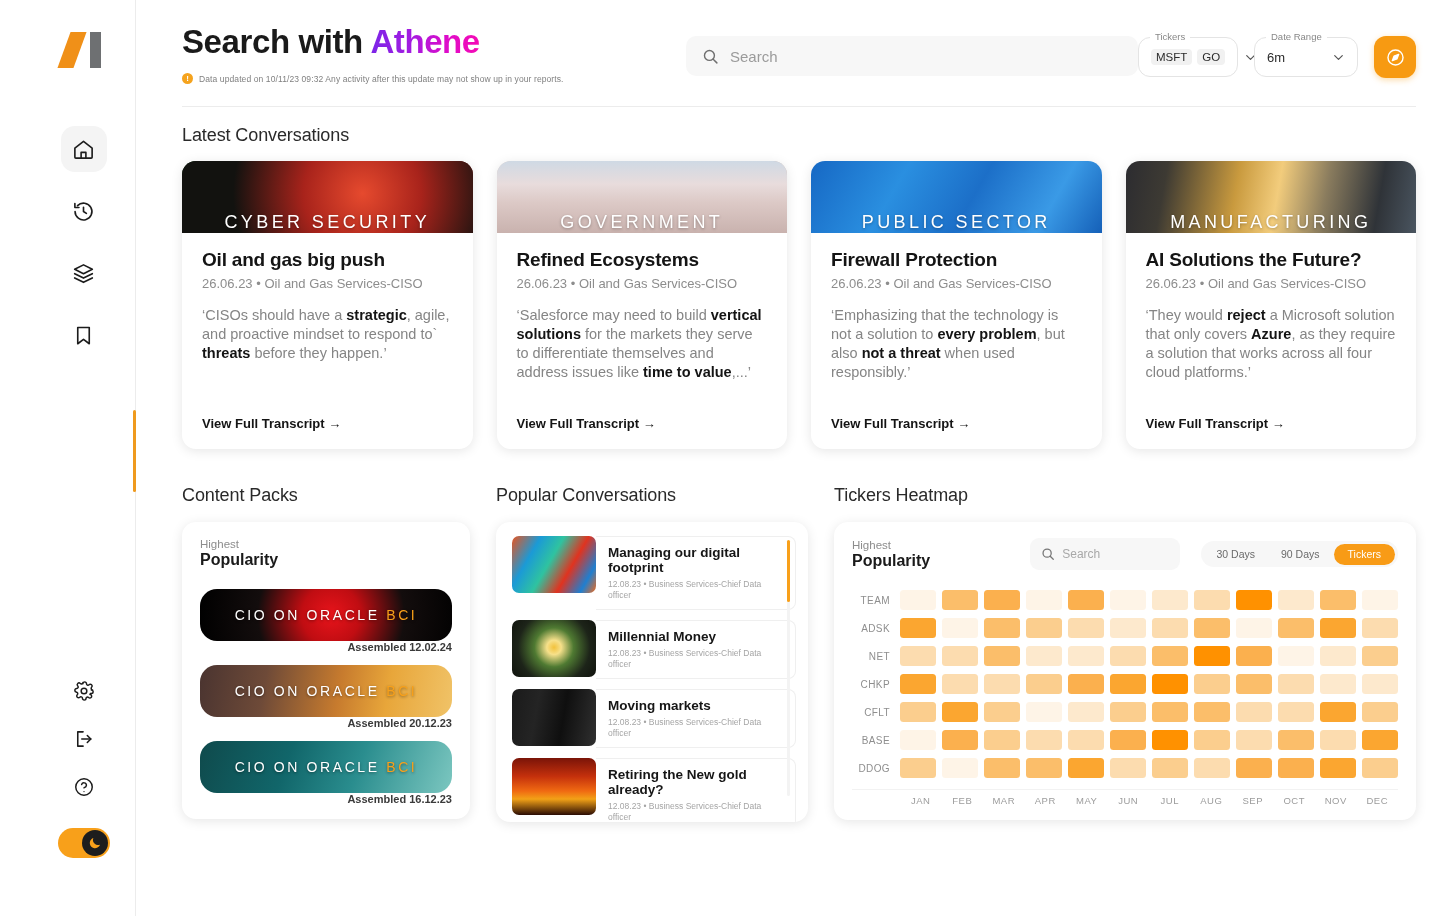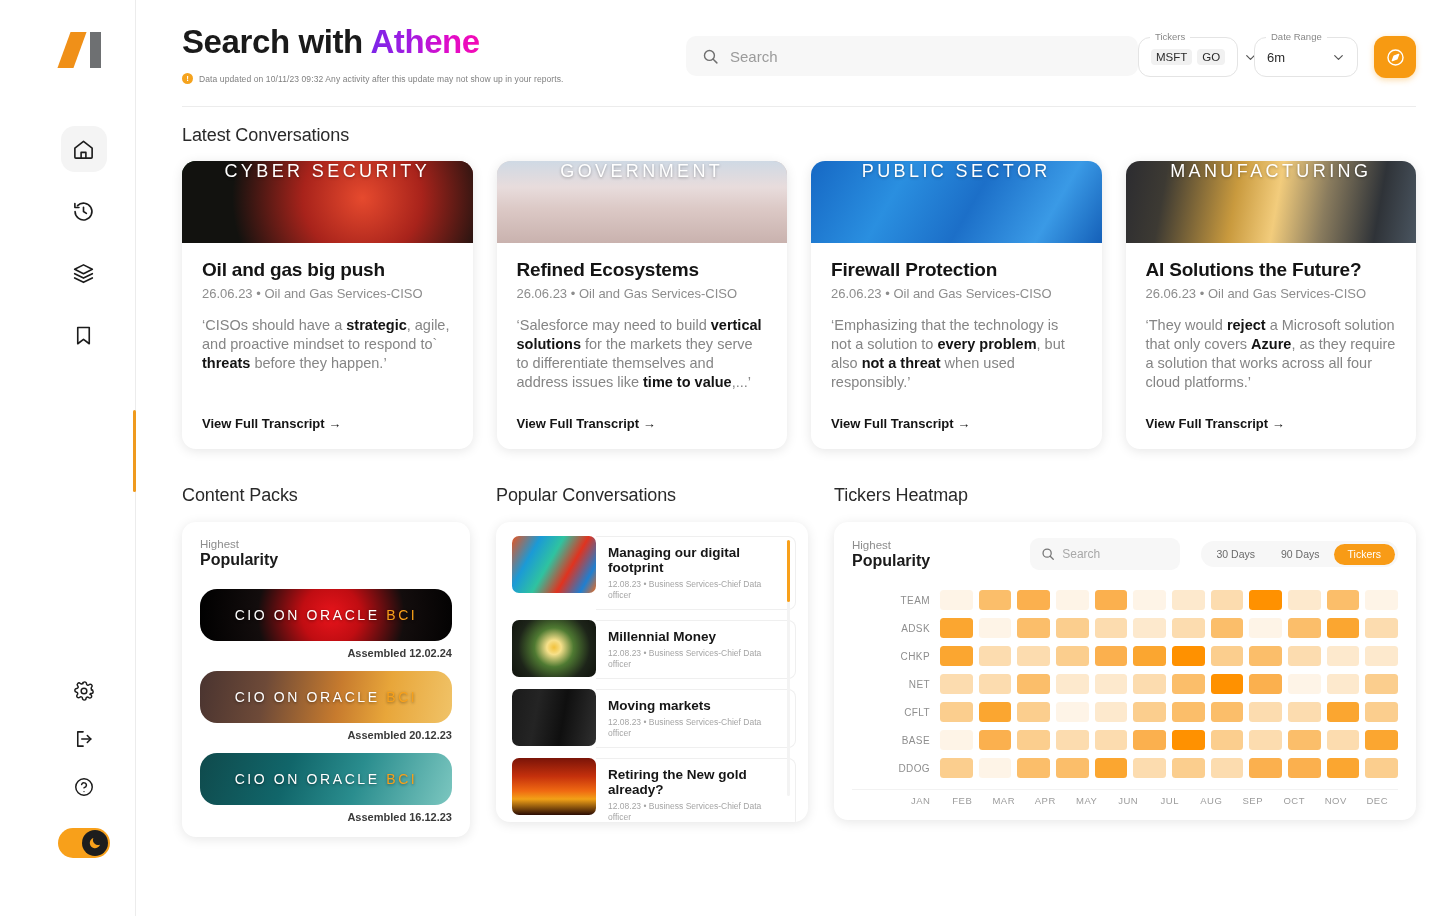--- a/index.html
+++ b/index.html
@@ -119,22 +119,22 @@
   }
 
   
   .conv-row { display: flex; gap: 24px; margin-top: 15px; }
   .conv-card {
     flex: 1; background: #fff; border-radius: 14px;
     box-shadow: 0 2px 12px rgba(0,0,0,0.10);
     overflow: hidden; display: flex; flex-direction: column; height: 288px;
   }
   .conv-img {
-    height: 82px; position: relative; display: flex;
-    align-items: flex-start; justify-content: center; overflow: hidden;
+    height: 72px; position: relative; display: flex;
+    align-items: flex-end; justify-content: center; overflow: hidden;
   }
   .conv-img .cat {
     color: #fff; font-size: 18px; letter-spacing: 3.4px; font-weight: 400;
     z-index: 2; text-shadow: 0 1px 3px rgba(0,0,0,0.30);
   }
   .img-cyber { background:
      radial-gradient(circle at 62% 45%, #e64a2e 0%, #a8231b 32%, #12120f 70%),
      linear-gradient(110deg, #0d2b10 0%, #1d5a22 18%, #0a0a0a 42%, #3a0c08 70%, #7a1410 100%); }
   .img-gov { background:
      linear-gradient(180deg, #cfd9e4 0%, #e8dcdc 32%, #dcc9c6 58%, #c9b2ae 100%),
@@ -182,21 +182,21 @@
   .pack-banner .ptext {
     color: #fff; font-size: 14px; letter-spacing: 2.6px; font-weight: 500; z-index: 2;
     text-shadow: 0 1px 3px rgba(0,0,0,0.45);
   }
   .pack-banner .ptext em { color: #F8A01A; font-style: normal; }
   .pb-1 { background: radial-gradient(circle at 52% 50%, #e8141b 0%, #c00d12 22%, #130d0d 55%, #000 100%); }
   .pb-2 { background: linear-gradient(100deg, #4a3430 0%, #6e4a38 26%, #c77b2e 55%, #e8a63a 74%, #f0c368 100%); }
   .pb-3 { background: linear-gradient(110deg, #0f4a4c 0%, #11666a 35%, #2a8d8e 62%, #7cc7c0 100%); }
   .pack-date {
     font-size: 11px; font-weight: 700; color: #3a3a3a;
-    text-align: right; margin-top: 6px;
+    text-align: right; 
   }
 
   
   .pop-panel { padding: 14px 12px 14px 16px; position: relative; height: 300px; overflow: hidden; }
   .pop-list { display: flex; flex-direction: column; gap: 10px; }
   .pop-item {
     display: flex; gap: 0; align-items: flex-start; cursor: pointer;
   }
   .pop-thumb {
     width: 84px; height: 57px; border-radius: 7px; flex: 0 0 84px; overflow: hidden;
@@ -237,21 +237,21 @@
   .seg {
     margin-left: auto; background: #f7f7f7; border-radius: 14px; height: 26px;
     display: flex; align-items: center; padding: 0 3px; gap: 2px;
   }
   .seg-btn {
     font-size: 10.5px; color: #6a6a6a; padding: 0 12px; height: 21px;
     display: flex; align-items: center; border-radius: 11px; cursor: pointer;
   }
   .seg-btn.active { background: #F89B16; color: #fff; font-weight: 500; padding: 0 14px; }
 
-  .heat-grid { margin-top: 16px; margin-left: 40px; }
+  .heat-grid { margin-top: 16px; }
   .heat-row { display: flex; align-items: center; height: 28px; }
   .heat-rowlabel {
     width: 48px; flex: 0 0 48px; font-size: 10px; color: #8e8e8e;
     letter-spacing: 0.4px; text-align: right; padding-right: 10px;
   }
   .heat-cells { display: flex; gap: 6px; flex: 1; }
   .heat-cell { flex: 1; height: 20px; border-radius: 3.5px; }
   .heat-xaxis { display: flex; margin-top: 7px; padding-top: 5px; border-top: 1px solid #f2f2f2; }
   .heat-xaxis .spacer { width: 48px; flex: 0 0 48px; }
   .heat-months { display: flex; gap: 0; flex: 1; }
@@ -591,51 +591,51 @@
                   <div class="heat-cell" title="ADSK JUN: 1" style="background: rgb(253, 233, 205);"></div>
                   <div class="heat-cell" title="ADSK JUL: 2" style="background: rgb(252, 220, 175);"></div>
                   <div class="heat-cell" title="ADSK AUG: 4" style="background: rgb(251, 190, 106);"></div>
                   <div class="heat-cell" title="ADSK SEP: 0" style="background: rgb(254, 244, 231);"></div>
                   <div class="heat-cell" title="ADSK OCT: 4" style="background: rgb(251, 190, 106);"></div>
                   <div class="heat-cell" title="ADSK NOV: 6" style="background: rgb(251, 166, 48);"></div>
                   <div class="heat-cell" title="ADSK DEC: 2" style="background: rgb(252, 220, 175);"></div>
                 </div>
               </div>
               <div class="heat-row">
+                <div class="heat-rowlabel">NET</div>
+                <div class="heat-cells">
+                  <div class="heat-cell" title="NET JAN: 2" style="background: rgb(252, 220, 175);"></div>
+                  <div class="heat-cell" title="NET FEB: 2" style="background: rgb(252, 220, 175);"></div>
+                  <div class="heat-cell" title="NET MAR: 4" style="background: rgb(251, 190, 106);"></div>
+                  <div class="heat-cell" title="NET APR: 1" style="background: rgb(253, 233, 205);"></div>
+                  <div class="heat-cell" title="NET MAY: 1" style="background: rgb(253, 233, 205);"></div>
+                  <div class="heat-cell" title="NET JUN: 2" style="background: rgb(252, 220, 175);"></div>
+                  <div class="heat-cell" title="NET JUL: 4" style="background: rgb(251, 190, 106);"></div>
+                  <div class="heat-cell" title="NET AUG: 7" style="background: rgb(255, 145, 0);"></div>
+                  <div class="heat-cell" title="NET SEP: 5" style="background: rgb(251, 176, 78);"></div>
+                  <div class="heat-cell" title="NET OCT: 0" style="background: rgb(254, 244, 231);"></div>
+                  <div class="heat-cell" title="NET NOV: 1" style="background: rgb(253, 233, 205);"></div>
+                  <div class="heat-cell" title="NET DEC: 3" style="background: rgb(251, 206, 142);"></div>
+                </div>
+              </div>
+              <div class="heat-row">
                 <div class="heat-rowlabel">CHKP</div>
                 <div class="heat-cells">
                   <div class="heat-cell" title="CHKP JAN: 6" style="background: rgb(251, 166, 48);"></div>
                   <div class="heat-cell" title="CHKP FEB: 2" style="background: rgb(252, 220, 175);"></div>
                   <div class="heat-cell" title="CHKP MAR: 2" style="background: rgb(252, 220, 175);"></div>
                   <div class="heat-cell" title="CHKP APR: 3" style="background: rgb(251, 206, 142);"></div>
                   <div class="heat-cell" title="CHKP MAY: 5" style="background: rgb(251, 176, 78);"></div>
                   <div class="heat-cell" title="CHKP JUN: 6" style="background: rgb(251, 166, 48);"></div>
                   <div class="heat-cell" title="CHKP JUL: 7" style="background: rgb(255, 145, 0);"></div>
                   <div class="heat-cell" title="CHKP AUG: 3" style="background: rgb(251, 206, 142);"></div>
                   <div class="heat-cell" title="CHKP SEP: 4" style="background: rgb(251, 190, 106);"></div>
                   <div class="heat-cell" title="CHKP OCT: 2" style="background: rgb(252, 220, 175);"></div>
                   <div class="heat-cell" title="CHKP NOV: 1" style="background: rgb(253, 233, 205);"></div>
                   <div class="heat-cell" title="CHKP DEC: 1" style="background: rgb(253, 233, 205);"></div>
-                </div>
-              </div>
-              <div class="heat-row">
-                <div class="heat-rowlabel">NET</div>
-                <div class="heat-cells">
-                  <div class="heat-cell" title="NET JAN: 2" style="background: rgb(252, 220, 175);"></div>
-                  <div class="heat-cell" title="NET FEB: 2" style="background: rgb(252, 220, 175);"></div>
-                  <div class="heat-cell" title="NET MAR: 4" style="background: rgb(251, 190, 106);"></div>
-                  <div class="heat-cell" title="NET APR: 1" style="background: rgb(253, 233, 205);"></div>
-                  <div class="heat-cell" title="NET MAY: 1" style="background: rgb(253, 233, 205);"></div>
-                  <div class="heat-cell" title="NET JUN: 2" style="background: rgb(252, 220, 175);"></div>
-                  <div class="heat-cell" title="NET JUL: 4" style="background: rgb(251, 190, 106);"></div>
-                  <div class="heat-cell" title="NET AUG: 7" style="background: rgb(255, 145, 0);"></div>
-                  <div class="heat-cell" title="NET SEP: 5" style="background: rgb(251, 176, 78);"></div>
-                  <div class="heat-cell" title="NET OCT: 0" style="background: rgb(254, 244, 231);"></div>
-                  <div class="heat-cell" title="NET NOV: 1" style="background: rgb(253, 233, 205);"></div>
-                  <div class="heat-cell" title="NET DEC: 3" style="background: rgb(251, 206, 142);"></div>
                 </div>
               </div>
               <div class="heat-row">
                 <div class="heat-rowlabel">CFLT</div>
                 <div class="heat-cells">
                   <div class="heat-cell" title="CFLT JAN: 3" style="background: rgb(251, 206, 142);"></div>
                   <div class="heat-cell" title="CFLT FEB: 6" style="background: rgb(251, 166, 48);"></div>
                   <div class="heat-cell" title="CFLT MAR: 3" style="background: rgb(251, 206, 142);"></div>
                   <div class="heat-cell" title="CFLT APR: 0" style="background: rgb(254, 244, 231);"></div>
                   <div class="heat-cell" title="CFLT MAY: 1" style="background: rgb(253, 233, 205);"></div>

